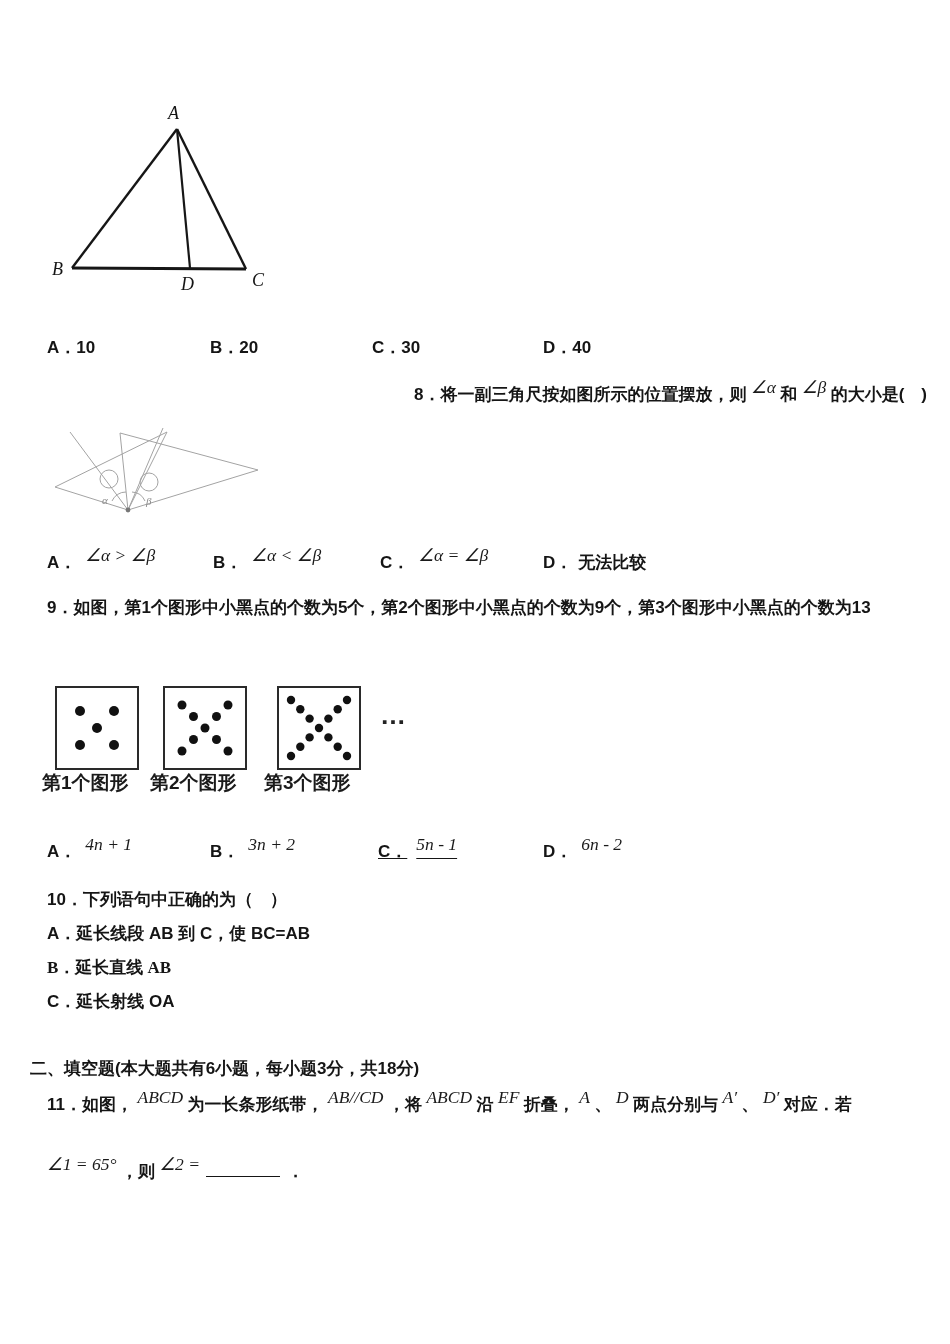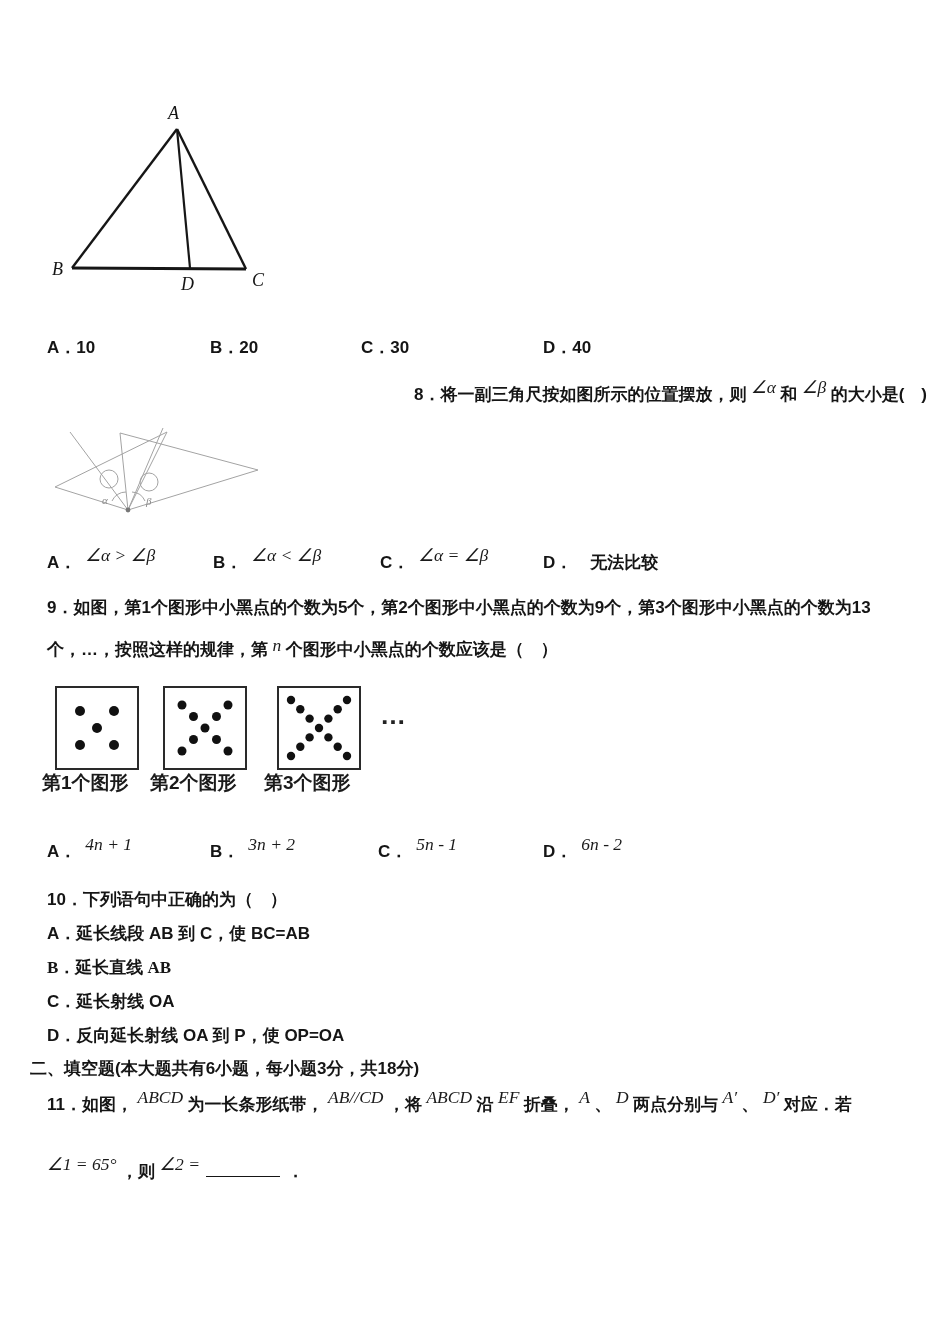--- a/index.html
+++ b/index.html
@@ -44,21 +44,21 @@
     <line x1="127" y1="26" x2="140" y2="165" stroke="#161616" stroke-width="2.2"></line>
     <text class="figlabel" x="118" y="16">A</text>
     <text class="figlabel" x="2" y="172">B</text>
     <text class="figlabel" x="202" y="183">C</text>
     <text class="figlabel" x="131" y="187">D</text>
   </svg>
 
   <div class="abs" style="top:336px; left:0; width:950px; height:28px;">
     <span class="abs" style="left:47px;"><span class="optlabel">A．</span><span class="optlabel">10</span></span>
     <span class="abs" style="left:210px;"><span class="optlabel">B．</span><span class="optlabel">20</span></span>
-    <span class="abs" style="left:361px;"><span class="optlabel">C．</span><span class="optlabel">30</span></span>
+    <span class="abs" style="left:372px;"><span class="optlabel">C．</span><span class="optlabel">30</span></span>
     <span class="abs" style="left:543px;"><span class="optlabel">D．</span><span class="optlabel">40</span></span>
   </div>
 
   <div class="abs" style="top:383px; left:47px; width:880px; height:32px;text-align:right;">
     <span class="cn">8．将一副三角尺按如图所示的位置摆放，则</span>
     <span class="math raised">∠α</span>
     <span class="cn">和</span>
     <span class="math raised">∠β</span>
     <span class="cn">的大小是(　)</span>
   </div>
@@ -76,30 +76,25 @@
     </g>
     <circle cx="83" cy="90" r="2.4" fill="#777"></circle>
     <text class="greek" x="57" y="84">α</text>
     <text class="greek" x="101" y="85">β</text>
   </svg>
 
   <div class="abs" style="top:551px; left:0; width:950px; height:30px;">
     <span class="abs" style="left:47px;"><span class="optlabel">A．</span><span class="math raised opt-math">∠α &gt; ∠β</span></span>
     <span class="abs" style="left:213px;"><span class="optlabel">B．</span><span class="math raised opt-math">∠α &lt; ∠β</span></span>
     <span class="abs" style="left:380px;"><span class="optlabel">C．</span><span class="math raised opt-math">∠α = ∠β</span></span>
-    <span class="abs" style="left:543px;"><span class="optlabel">D．</span><span class="cn" style="margin-left:18px;">无法比较</span></span>
+    <span class="abs" style="left:543px;"><span class="optlabel">D．</span><span class="cn" style="margin-left:6px;">无法比较</span></span>
   </div>
 
   <div class="abs" style="top:596px; left:47px; width:880px;">
     <span class="cn">9．如图，第1个图形中小黑点的个数为5个，第2个图形中小黑点的个数为9个，第3个图形中小黑点的个数为13</span>
-  </div>
-  <div class="abs" style="top:638px; left:47px; width:880px;">
-    <span class="cn">个，…，按照这样的规律，第</span>
-    <span class="math raised-sm">n</span>
-    <span class="cn">个图形中小黑点的个数应该是（　）</span>
   </div>
 
   <div class="dotbox" style="left:55px; top:686px;">
     <svg width="80" height="80" viewBox="0 0 80 80">
       <g fill="#111">
         <circle cx="23" cy="23" r="5"></circle>
           <circle cx="57" cy="23" r="5"></circle>
         <circle cx="40" cy="40" r="5"></circle>
         <circle cx="23" cy="57" r="5"></circle>
           <circle cx="57" cy="57" r="5"></circle>
@@ -144,38 +139,35 @@
 
   <div class="abs" style="top:770px; left:0; width:950px; height:30px;">
     <span class="abs figcap cn-lg" style="left:42px;">第1个图形</span>
     <span class="abs figcap cn-lg" style="left:150px;">第2个图形</span>
     <span class="abs figcap cn-lg" style="left:264px;">第3个图形</span>
   </div>
 
   <div class="abs" style="top:840px; left:0; width:950px; height:30px;padding-left:16px;">
     <span class="abs" style="left:47px;"><span class="optlabel">A．</span><span class="math raised opt-math">4n + 1</span></span>
     <span class="abs" style="left:210px;"><span class="optlabel">B．</span><span class="math raised opt-math">3n + 2</span></span>
-    <span class="abs" style="left:378px;"><span class="optlabel">C．</span><span class="math raised opt-math">5n - 1</span></span>
+    <span class="abs" style="left:378px;text-decoration:underline;"><span class="optlabel">C．</span><span class="math raised opt-math">5n - 1</span></span>
     <span class="abs" style="left:543px;"><span class="optlabel">D．</span><span class="math raised opt-math">6n - 2</span></span>
   </div>
 
   <div class="abs" style="top:888px; left:47px;">
     <span class="cn">10．下列语句中正确的为（　）</span>
   </div>
   <div class="abs" style="top:922px; left:47px;">
     <span class="cn">A．延长线段 AB 到 C，使 BC=AB</span>
   </div>
   <div class="abs" style="top:956px; left:47px;font-family:Liberation Serif, serif;">
     <span class="cn">B．延长直线 AB</span>
   </div>
   <div class="abs" style="top:990px; left:47px;">
     <span class="cn">C．延长射线 OA</span>
-  </div>
-  <div class="abs" style="top:1024px; left:47px;">
-    <span class="cn">D．反向延长射线 OA 到 P，使 OP=OA</span>
   </div>
 
   <div class="abs" style="top:1057px; left:30px;">
     <span class="cn">二、填空题(本大题共有6小题，每小题3分，共18分)</span>
   </div>
 
   <div class="abs" style="top:1093px; left:47px; width:880px; height:34px;">
     <span class="cn">11．如图，</span>
     <span class="math raised">ABCD</span>
     <span class="cn">为一长条形纸带，</span>

